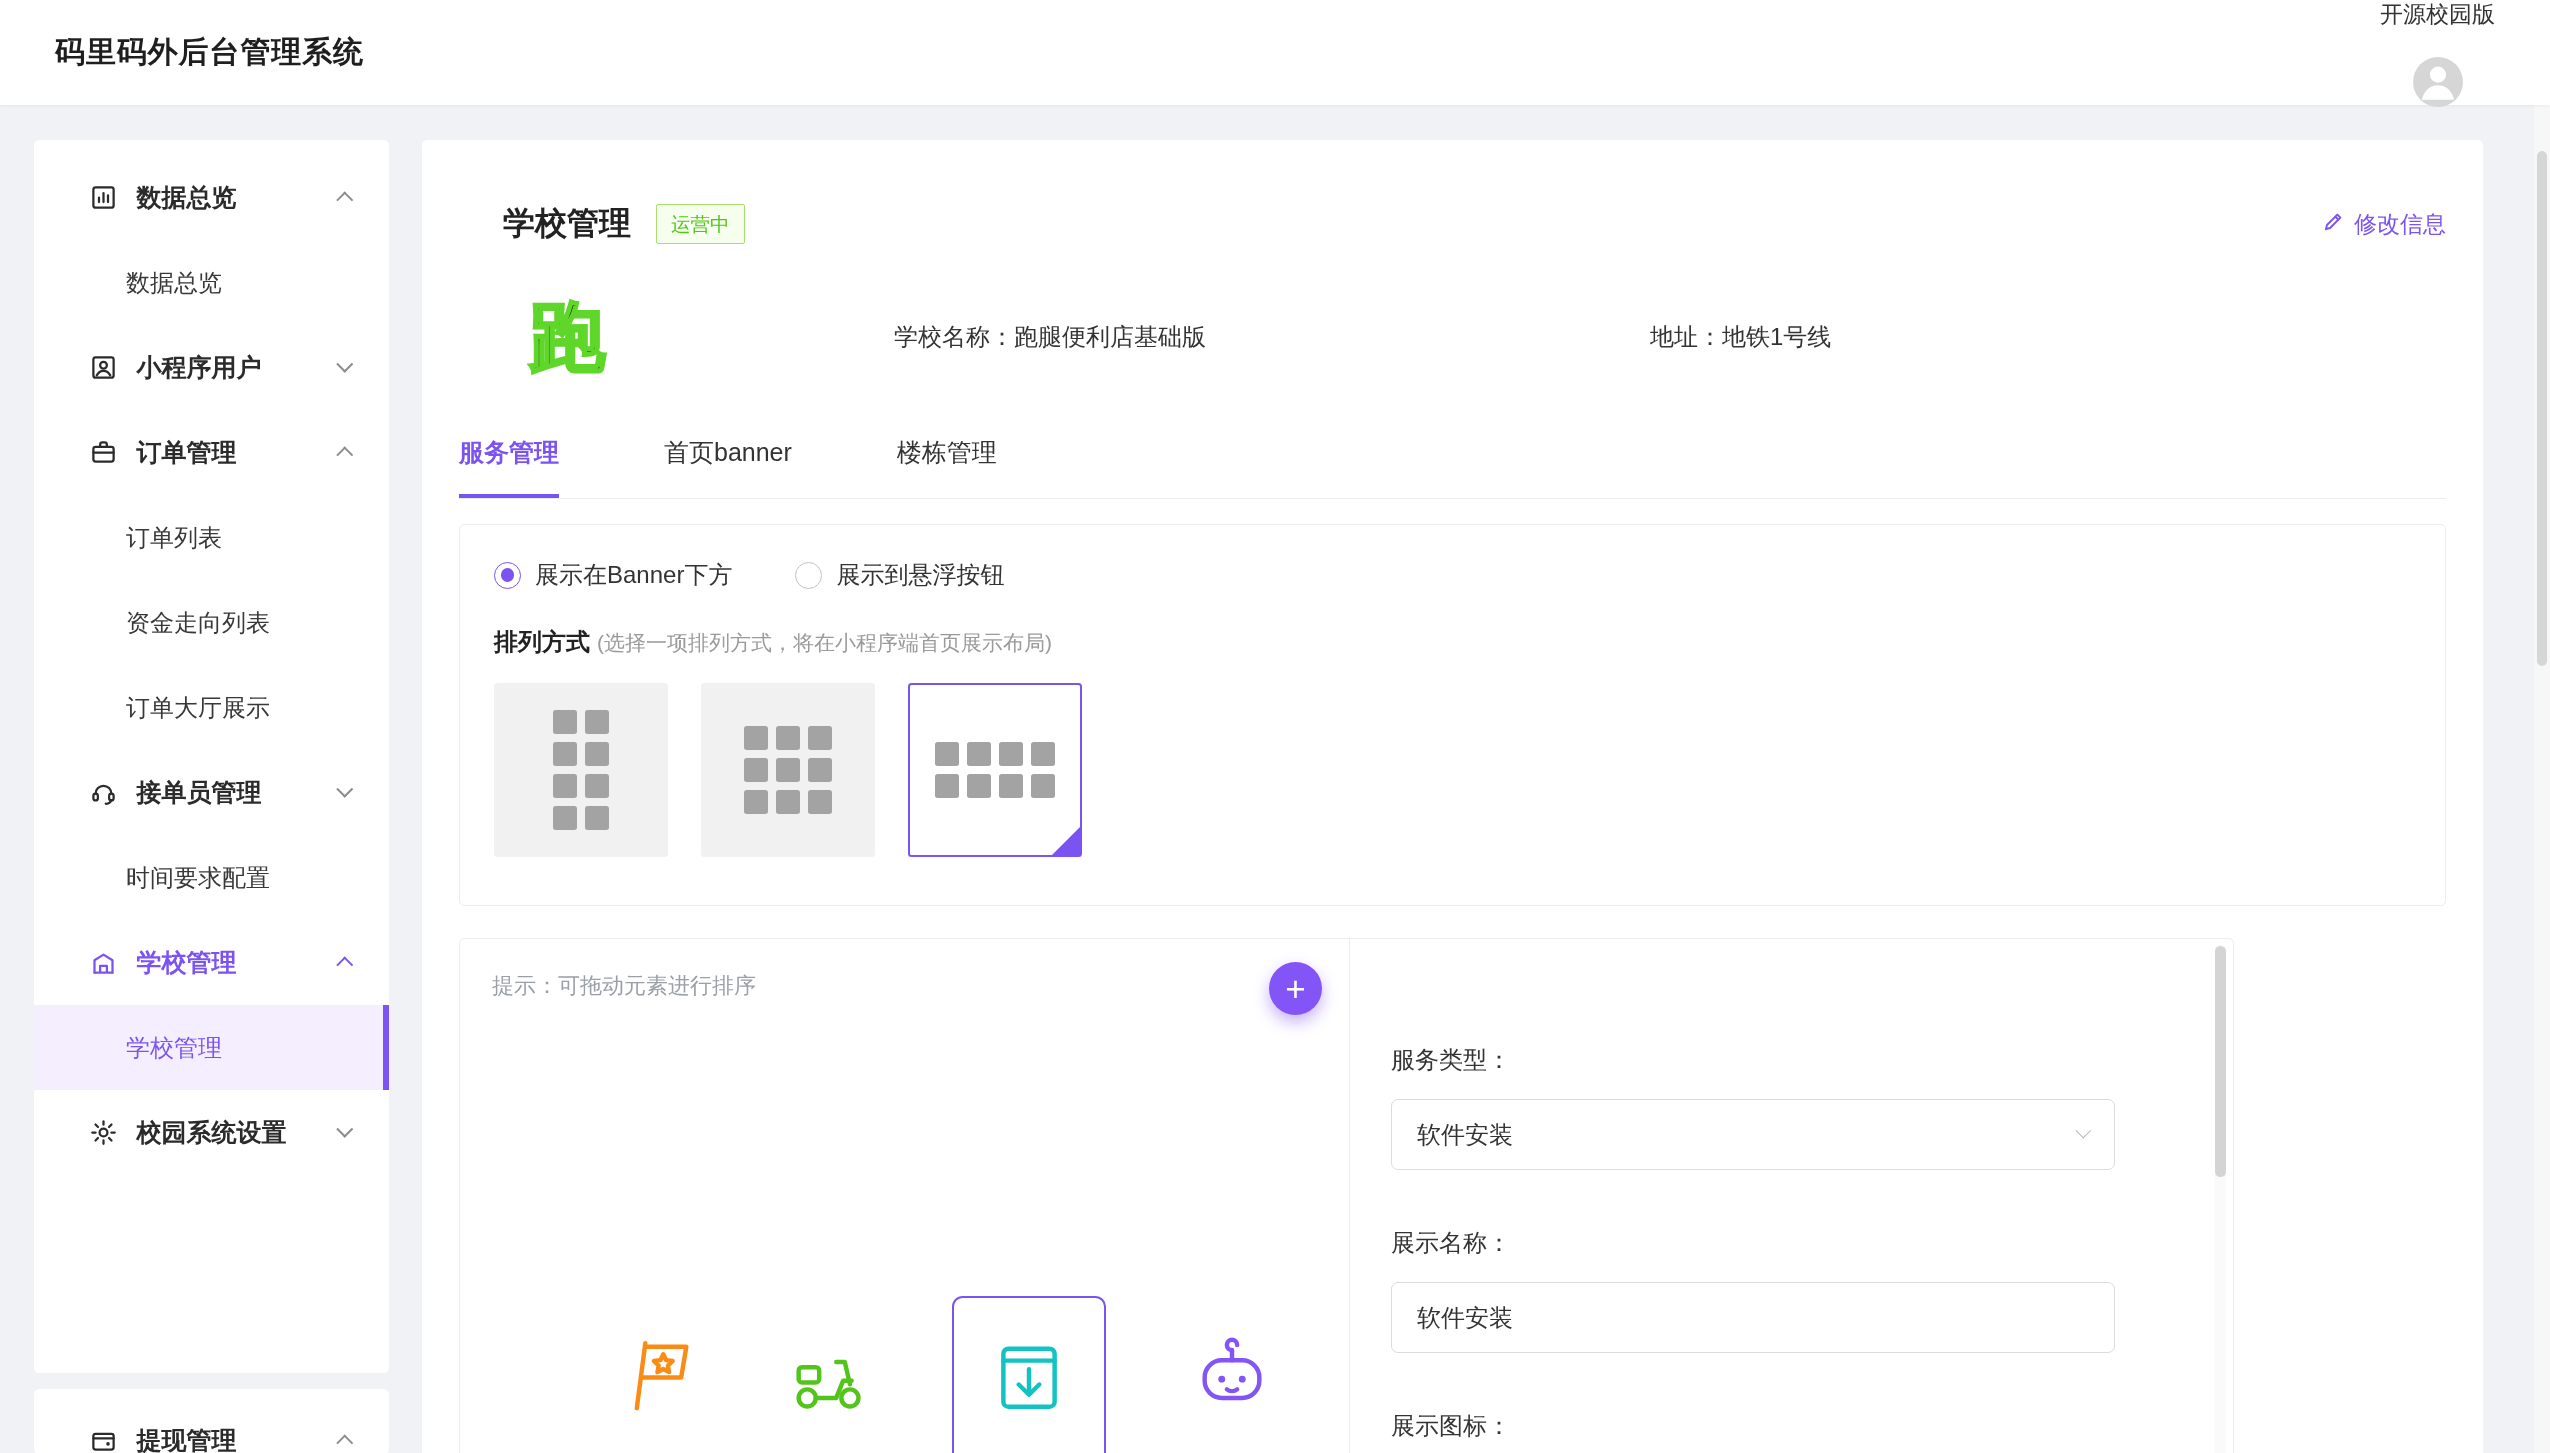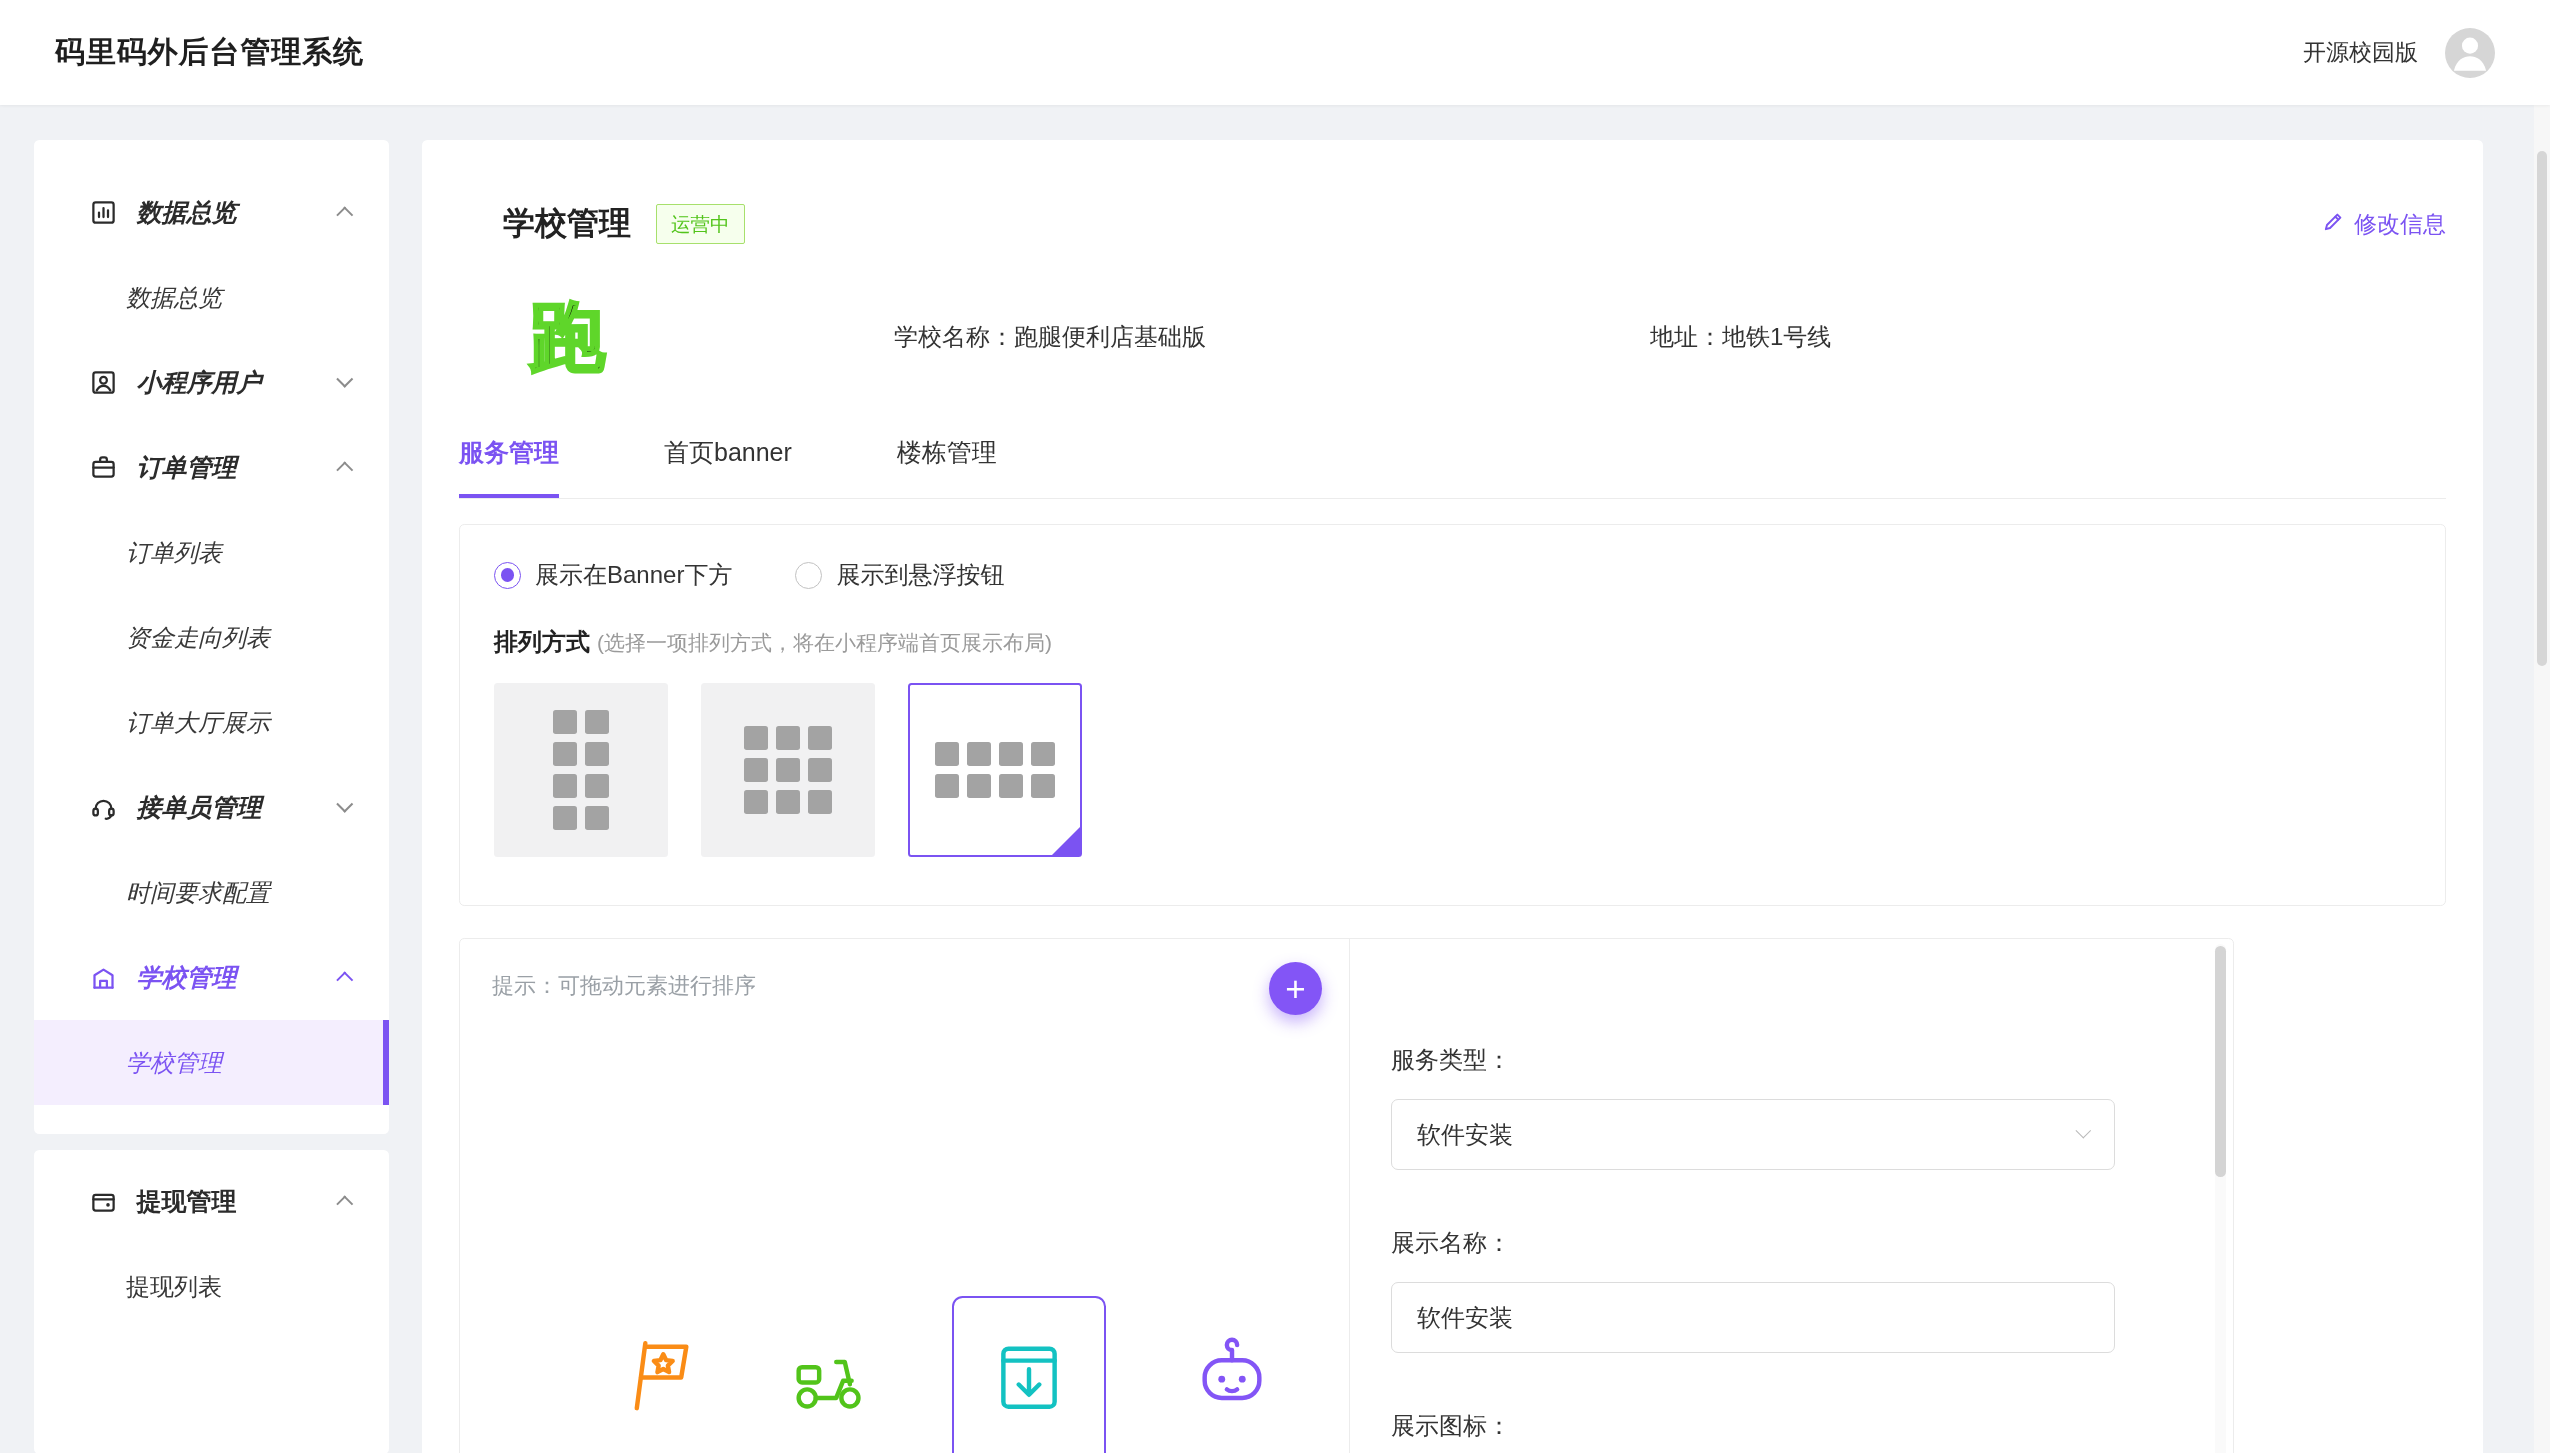--- a/index.html
+++ b/index.html
@@ -5,28 +5,28 @@
   * { box-sizing: border-box; margin: 0; padding: 0; }
   html,body { width:2550px; height:1454px; overflow:hidden; }
   body {
     font-family: "Liberation Sans", "DejaVu Sans", sans-serif;
     background:#f0f2f5; color:#333; position:relative;
   }
   
   .header{height:105px;background:#fff;display:flex;align-items:center;justify-content:space-between;
     padding:0 55px;box-shadow:0 0.9px 3.5px rgba(0,0,0,.08);position:relative;z-index:5;}
   .app-title{font-size:30px;font-weight:700;color:#1f1f1f;letter-spacing:0.9px;}
-  .hright{display:flex;align-items:center;gap:27px;}
+  .hright{display:flex;align-items:center;gap:27px;flex-direction:column;}
   .edition{font-size:23px;color:#333;}
   .avatar{width:50px;height:50px;border-radius:50%;background:#d6d6d6;display:flex;align-items:center;justify-content:center;overflow:hidden;}
   
   .page{display:flex;padding:35px 0 0 34px;height:1349px;}
   .sidebar{width:355px;min-width:355px;display:flex;flex-direction:column;gap:16px;height:100%;}
   .scard{background:#fff;border-radius:5.3px;overflow:hidden;}
-  .scard.one{height:994px;padding-top:30px;font-style:italic;}
+  .scard.one{height:1233px;padding-top:15px;}
   .scard.two{flex:1;padding-top:9px;}
   .mi{height:85px;display:flex;align-items:center;padding:0 39px 0 55px;font-size:25px;color:#2b2b2b;cursor:pointer;position:relative;}
   .mi .ic{width:28px;height:28px;margin-right:19.5px;display:flex;align-items:center;justify-content:center;color:#2b2b2b;}
   .mi.parent .lbl{font-weight:600;}
   .mi.sub{padding-left:92px;font-size:24px;color:#383838;}
   .chev{width:11.5px;height:11.5px;border-right:2.7px solid #8c8c8c;border-bottom:2.7px solid #8c8c8c;margin-left:auto;}
   .chev.up{transform:rotate(-135deg) translate(-1.8px,-1.8px);}
   .chev.down{transform:rotate(45deg) translate(-2.7px,-2.7px);}
   .mi.active-parent,.mi.active-parent .ic{color:var(--accent);}
   .mi.active-parent .chev{border-color:var(--accent);}

